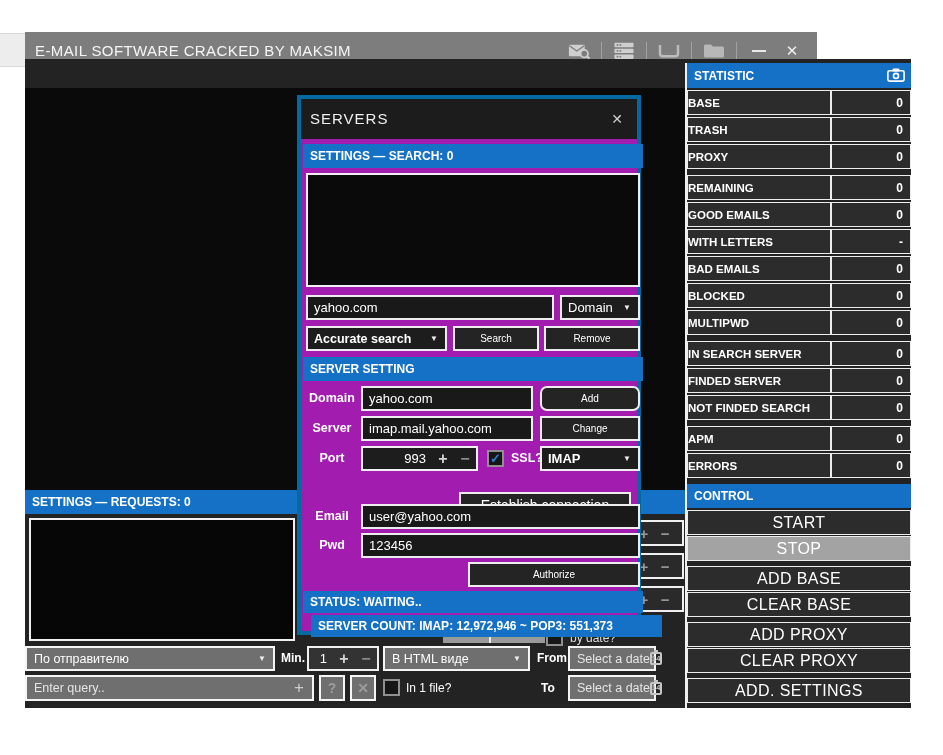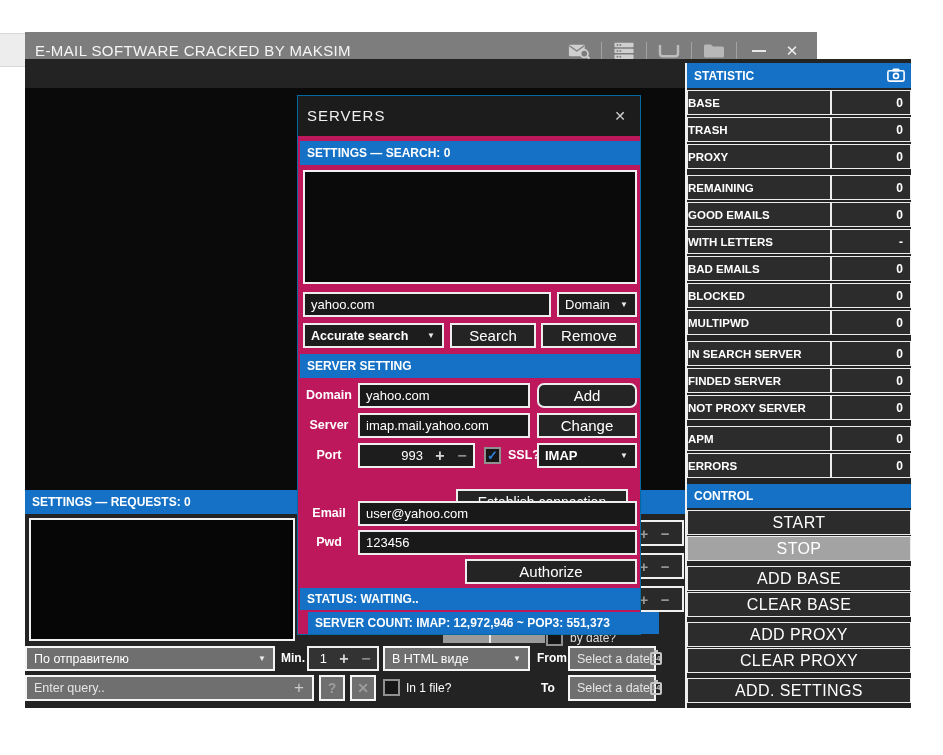--- a/index.html
+++ b/index.html
@@ -72,28 +72,28 @@
   .stat-header svg { position:absolute; right:6px; top:5px; }
   .stat-row { height:25px; margin-bottom:2px; background:#2c2c2c; border:1px solid #ededed; display:flex; align-items:center; }
   .stat-label { flex:1; color:#fff; font-size:11.5px; font-weight:700; white-space:nowrap; }
   .stat-value { width:80px; border-left:2px solid #ededed; color:#fff; font-size:12px; font-weight:700; text-align:right; padding-right:7px; align-self:stretch; display:flex; align-items:center; justify-content:flex-end; }
   .gap4 { height:4px; }
   .ctl-header { height:24px; margin-bottom:2px; }
   .ctl-btn { height:25px; margin-bottom:1px; background:#2c2c2c; border:1px solid #ededed; color:#fff; font-size:16px; letter-spacing:.4px; display:flex; align-items:center; justify-content:center; cursor:default; }
   .ctl-btn.active { background:#a3a3a3; }
 
   
-  .dialog { position:absolute; left:297px; top:95px; width:344px; height:540px; background:#be185d; border:1px solid #0369a1; z-index:5; }
+  .dialog { position:absolute; left:297px; top:95px; width:344px; height:540px; background:#a21caf; border:4px solid #0369a1; z-index:5; }
   .dlg-title { position:absolute; left:0; top:0; width:100%; height:40px; background:#1c1c1c; }
   .dlg-title .t { position:absolute; left:9px; top:0; line-height:40px; color:#f0f0f0; font-size:15px; letter-spacing:1px; }
   .dlg-close { position:absolute; right:8px; top:8px; width:24px; height:24px; display:flex; align-items:center; justify-content:center; color:#cfcfcf; font-size:14px; }
   .dlg .bluebar { position:absolute; }
   .dinput { position:absolute; background:#191919; border:2px solid #ededed; color:#fff; font-size:13px; display:flex; align-items:center; }
   .dinput .txt { padding-left:6px; white-space:nowrap; }
-  .dbtn { position:absolute; background:#242424; border:2px solid #ededed; color:#fff; font-size:15px; display:flex; align-items:center; justify-content:center; cursor:default; white-space:nowrap; }
+  .dbtn { position:absolute; background:#242424; border:2px solid #ededed; color:#fff; font-size:10px; display:flex; align-items:center; justify-content:center; cursor:default; white-space:nowrap; }
   .ddd { position:absolute; background:#1d1d1d; border:2px solid #ededed; color:#fff; font-size:13px; display:flex; align-items:center; }
   .ddd .txt { flex:1; padding-left:6px; white-space:nowrap; }
   .dlabel { position:absolute; left:6px; width:50px; color:#fff; font-size:12.5px; font-weight:600; text-align:center; line-height:25px; }
   .listbox { position:absolute; left:5px; top:74px; width:334px; height:114px; background:#0a0a0a; border:2px solid #f0f0f0; }
 </style>
 </head>
 <body>
 
 <div class="canvas">
   <div class="sliver"></div>
@@ -276,21 +276,21 @@
       <div class="gap4"></div>
       <div class="stat-row">
           <span class="stat-label">IN SEARCH SERVER</span>
           <span class="stat-value">0</span>
         </div>
       <div class="stat-row">
           <span class="stat-label">FINDED SERVER</span>
           <span class="stat-value">0</span>
         </div>
       <div class="stat-row">
-          <span class="stat-label">NOT PROXY SERVER</span>
+          <span class="stat-label">NOT FINDED SEARCH</span>
           <span class="stat-value">0</span>
         </div>
       <div class="gap4"></div>
       <div class="stat-row">
           <span class="stat-label">APM</span>
           <span class="stat-value">0</span>
         </div>
       <div class="stat-row">
           <span class="stat-label">ERRORS</span>
           <span class="stat-value">0</span>

